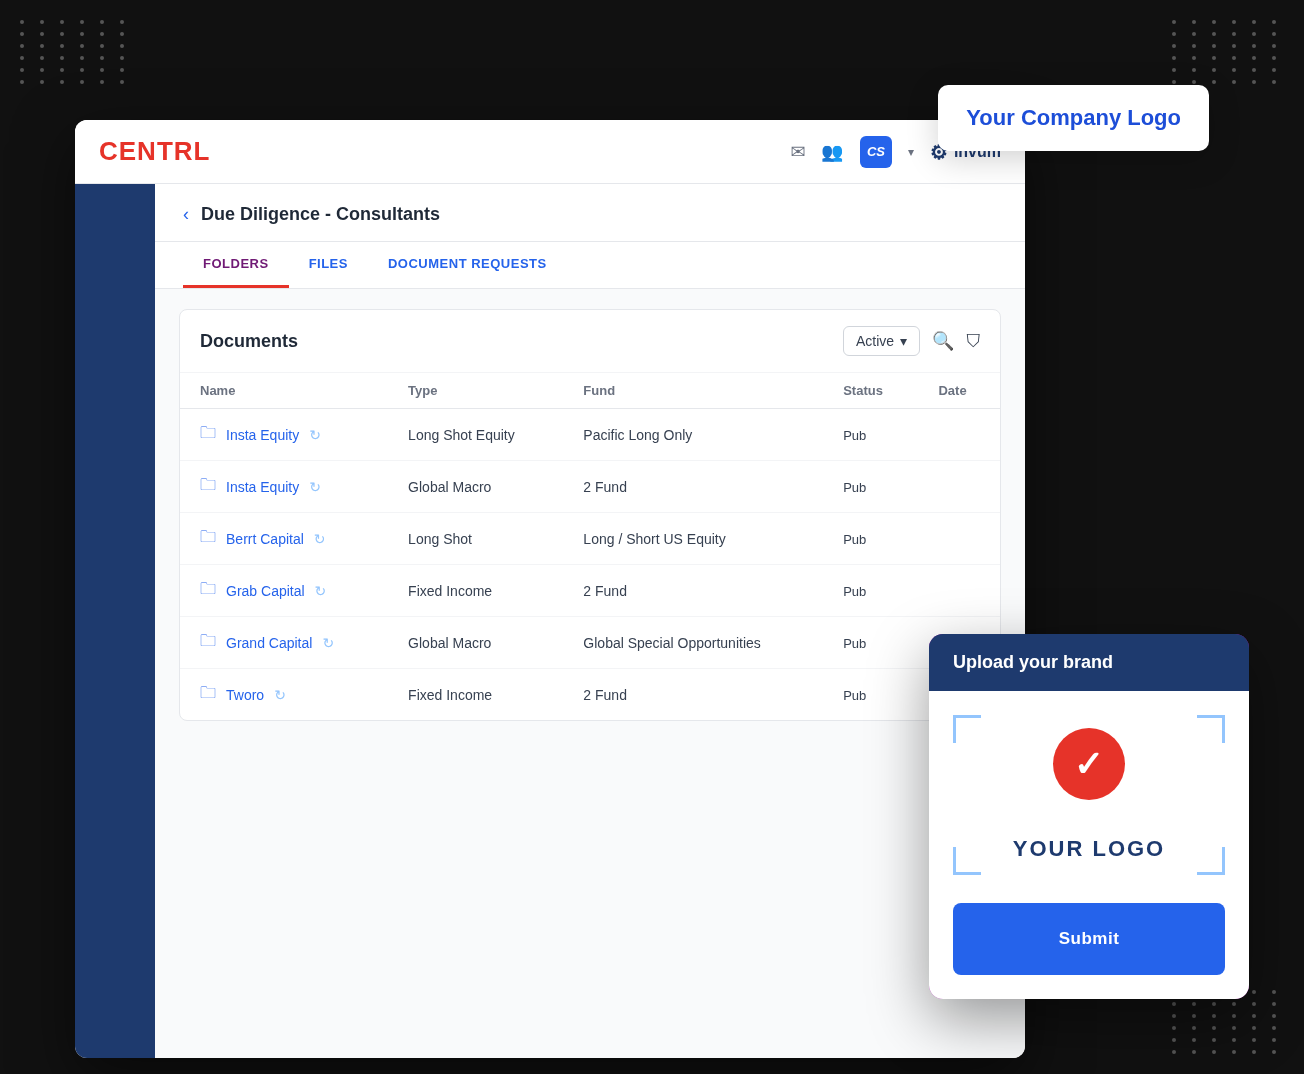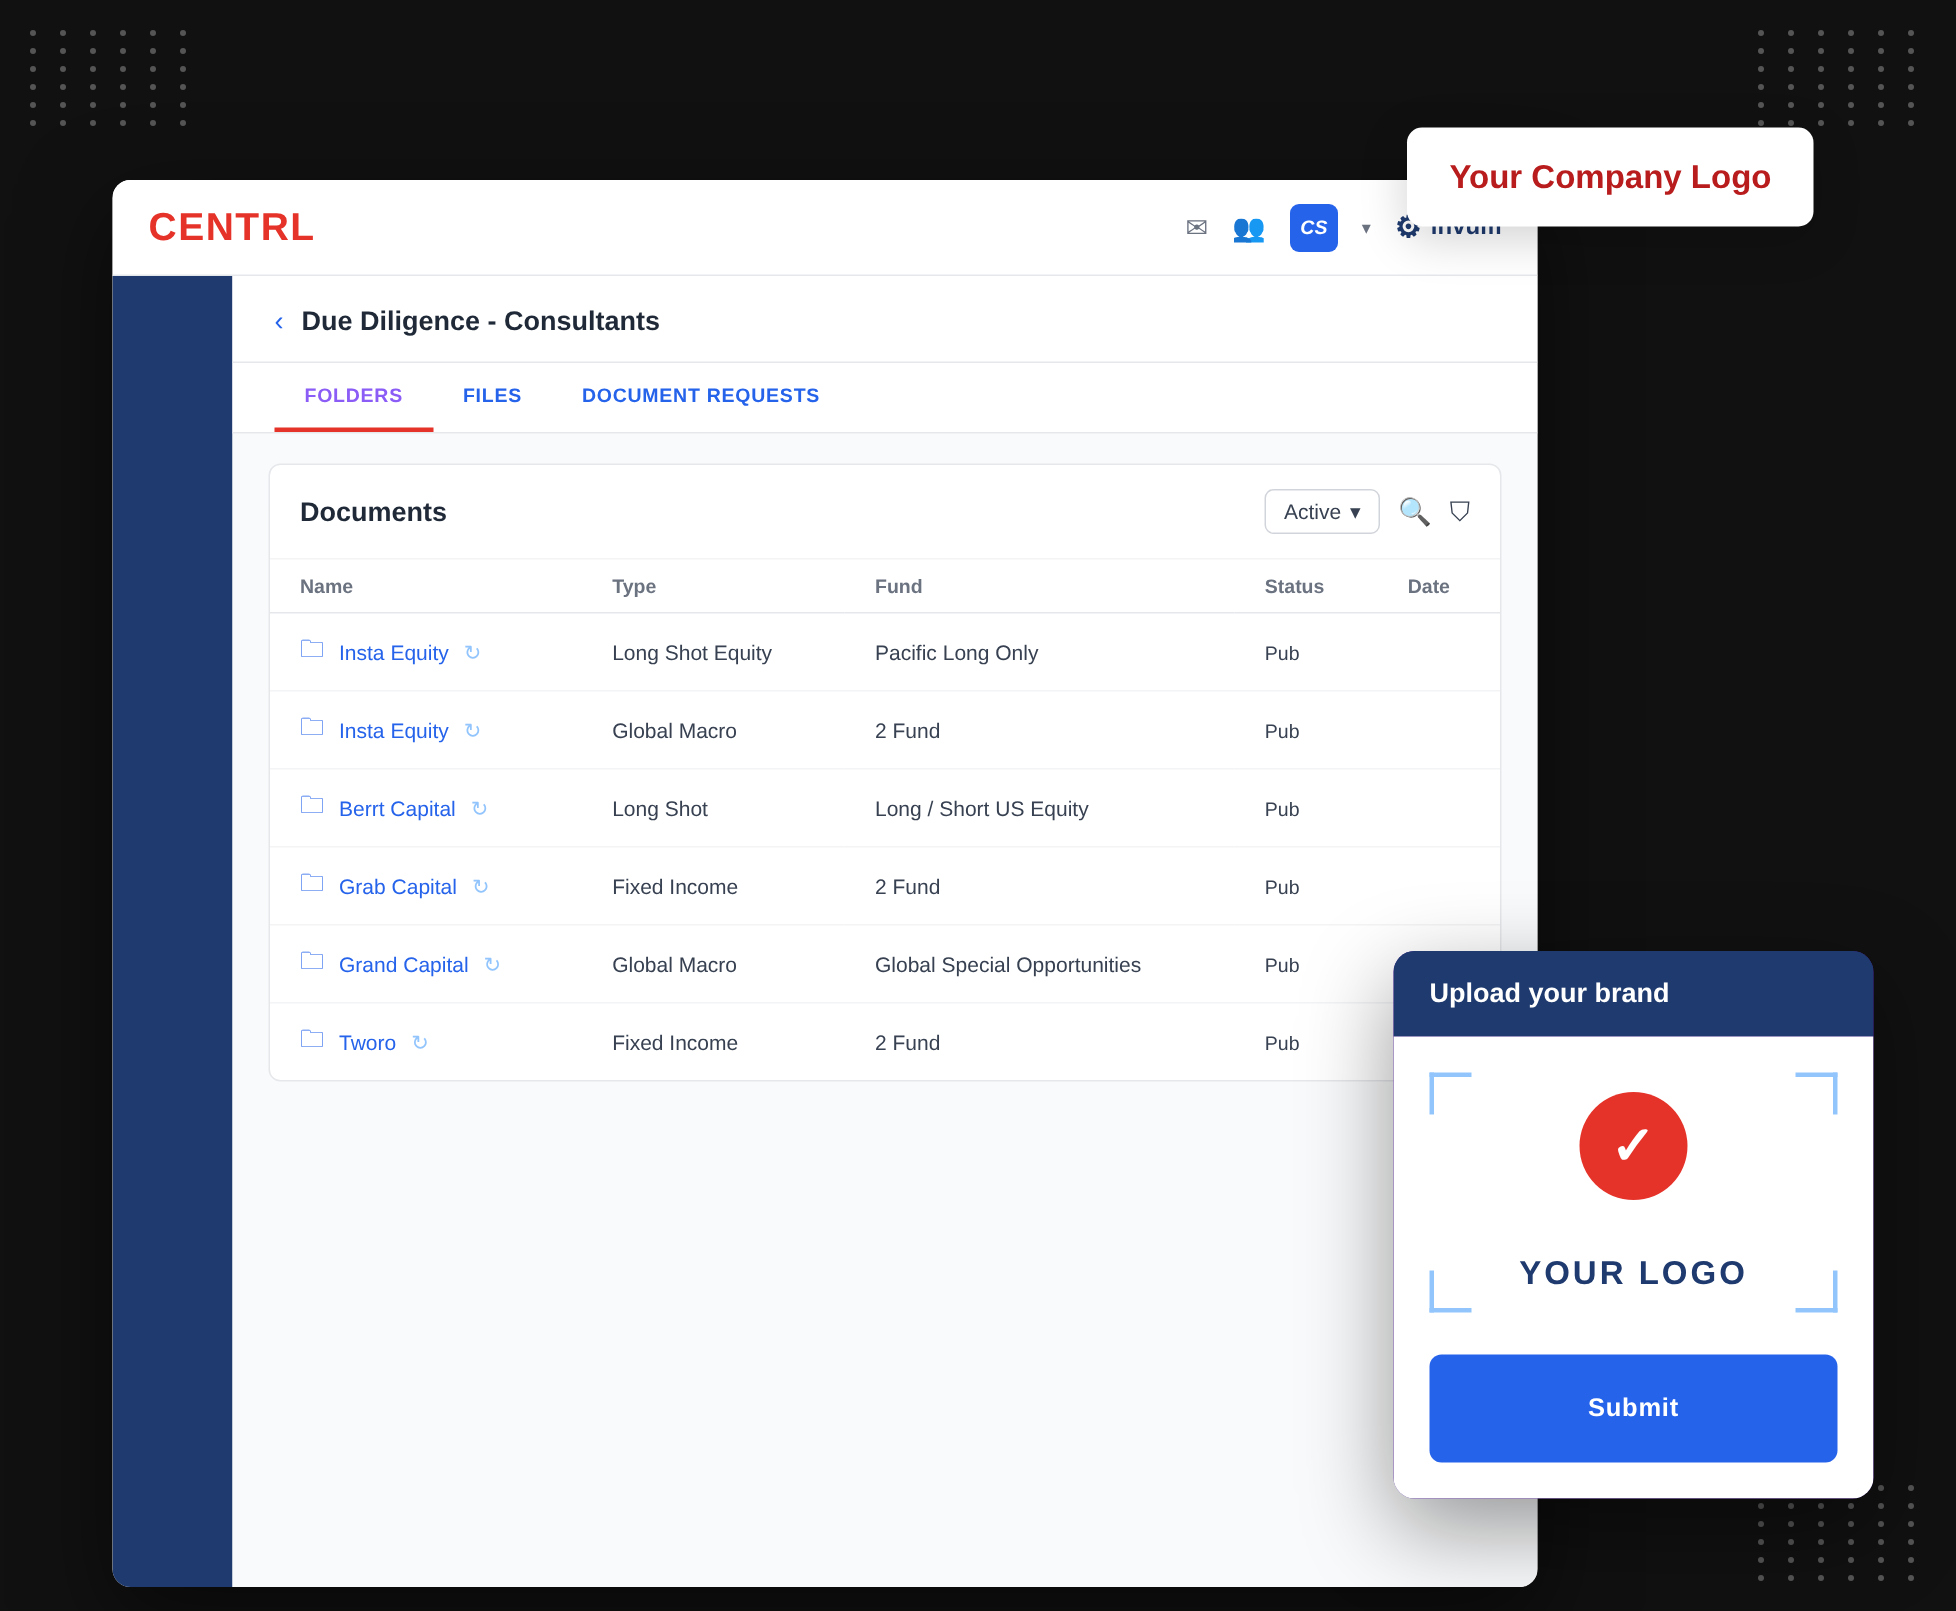--- a/index.html
+++ b/index.html
@@ -124,21 +124,21 @@
       padding: 14px 20px;
       font-size: 13px;
       font-weight: 600;
       color: #6b7280;
       cursor: pointer;
       letter-spacing: 0.5px;
       border-bottom: 3px solid transparent;
       text-transform: uppercase;
     }
     .tab.active {
-      color: #8b5cf6;
+      color: #701a75;
       border-bottom-color: #e63329;
     }
     .tab:not(.active) {
       color: #2563eb;
     }
 
     
     .documents-section {
       margin: 20px 24px;
       background: #fff;
@@ -232,30 +232,30 @@
       border-radius: 10px;
       padding: 20px 28px;
       box-shadow: 0 8px 32px rgba(0,0,0,0.18);
       min-width: 220px;
       text-align: center;
       z-index: 20;
     }
     .logo-tooltip-text {
       font-size: 22px;
       font-weight: 700;
-      color: #b91c1c;
+      color: #1d4ed8;
     }
 
     
     .upload-modal {
       position: absolute;
       bottom: 75px;
       right: 55px;
       width: 320px;
-      background: #4c1d95;
+      background: #a21caf;
       border-radius: 14px;
       box-shadow: 0 20px 60px rgba(0,0,0,0.4);
       overflow: hidden;
       z-index: 30;
     }
     .modal-header {
       background: #1e3a6e;
       padding: 18px 24px;
       color: #fff;
       font-size: 18px;

